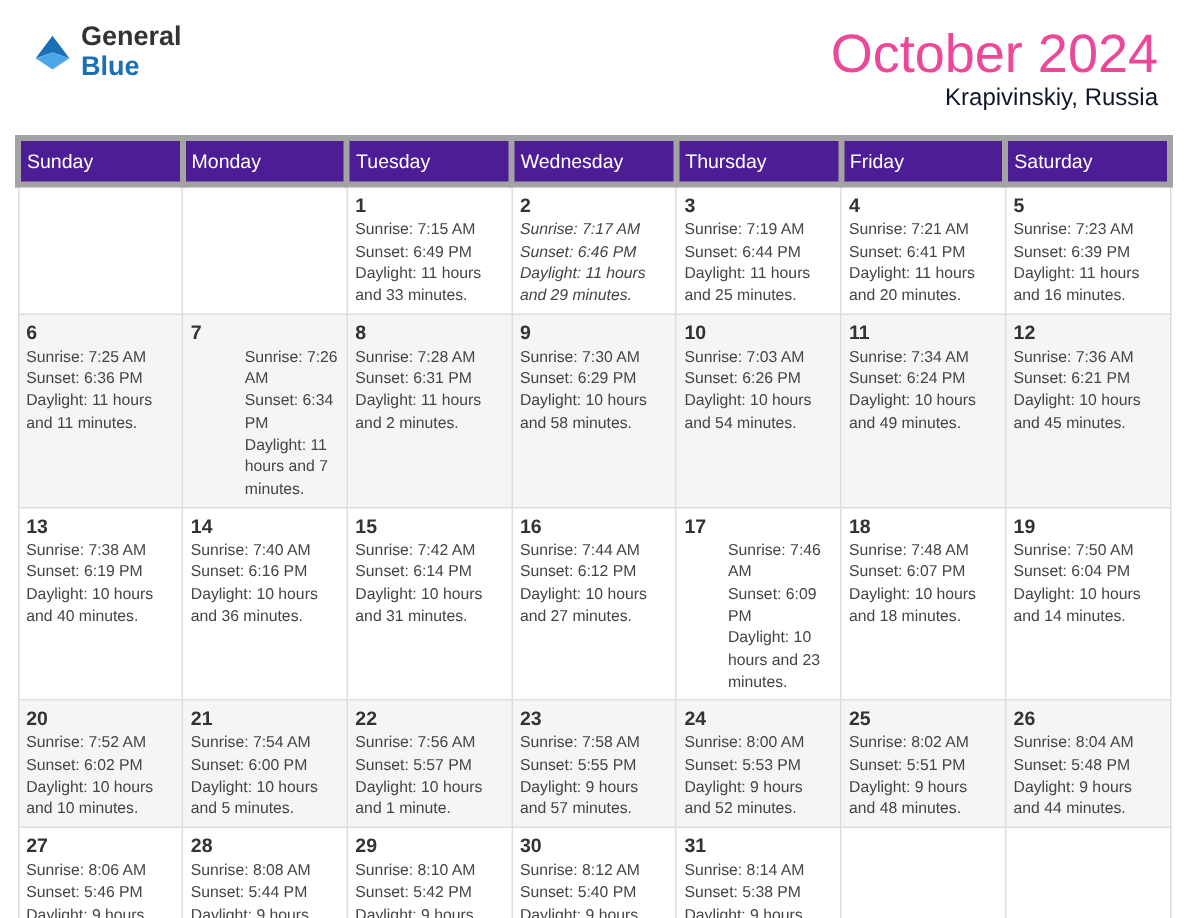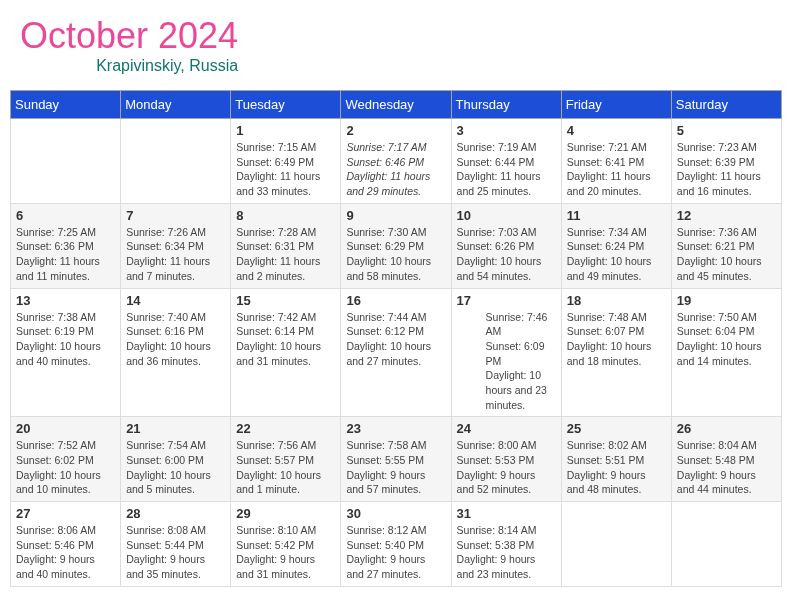--- a/index.html
+++ b/index.html
@@ -39,35 +39,35 @@
     .title-block {
       text-align: right;
     }
     .month-title {
       font-size: 36px;
       color: #ec4899;
       font-weight: 300;
     }
     .subtitle {
       font-size: 16px;
-      color: #0f766e;
+      color: #0f172a;
     }
     .calendar {
       width: 100%;
       border-collapse: collapse;
       font-size: 11px;
     }
     .calendar th {
-      background-color: #1d4ed8;
+      background-color: #4c1d95;
       color: #fff;
       padding: 6px 4px;
       text-align: left;
       font-size: 13px;
       font-weight: normal;
-      border: 1px solid #a3a3a3;
+      border: 4px solid #a3a3a3;
     }
     .calendar td {
       border: 1px solid #ddd;
       vertical-align: top;
       padding: 4px 5px;
       width: calc(100% / 7);
       min-height: 80px;
       background: #fff;
     }
     .calendar tr:nth-child(even) td {
@@ -86,20 +86,30 @@
       line-height: 1.4;
     }
     .empty-cell {
       background: #f9f9f9;
     }
   </style>
 </head>
 <body>
 
 <div class="header">
+  <div class="logo">
+    <svg class="logo-icon" viewBox="0 0 40 40" xmlns="http://www.w3.org/2000/svg">
+      <polygon points="20,5 35,25 20,20 5,25" fill="#1a6fb5"></polygon>
+      <polygon points="20,20 35,25 20,35 5,25" fill="#4da6e8"></polygon>
+    </svg>
+    <div class="logo-text">
+      <span class="logo-general">General</span>
+      <span class="logo-blue">Blue</span>
+    </div>
+  </div>
   <div class="title-block">
     <div class="month-title">October 2024</div>
     <div class="subtitle">Krapivinskiy, Russia</div>
   </div>
 </div>
 
 <table class="calendar">
   <thead>
     <tr>
     <th>Sunday</th>
@@ -148,21 +158,21 @@
       </tr>
       <tr>
         <td>
           <span class="day-number">6</span>
           <div class="day-info" style="white-space: pre-line;">Sunrise: 7:25 AM
 Sunset: 6:36 PM
 Daylight: 11 hours and 11 minutes.</div>
         </td>
         <td>
           <span class="day-number">7</span>
-          <div class="day-info" style="white-space: pre-line;">Sunrise: 7:26 AM
+          <div class="day-info" style="white-space: pre-line; margin-left: 36px;">Sunrise: 7:26 AM
 Sunset: 6:34 PM
 Daylight: 11 hours and 7 minutes.</div>
         </td>
         <td>
           <span class="day-number">8</span>
           <div class="day-info" style="white-space: pre-line;">Sunrise: 7:28 AM
 Sunset: 6:31 PM
 Daylight: 11 hours and 2 minutes.</div>
         </td>
         <td>

